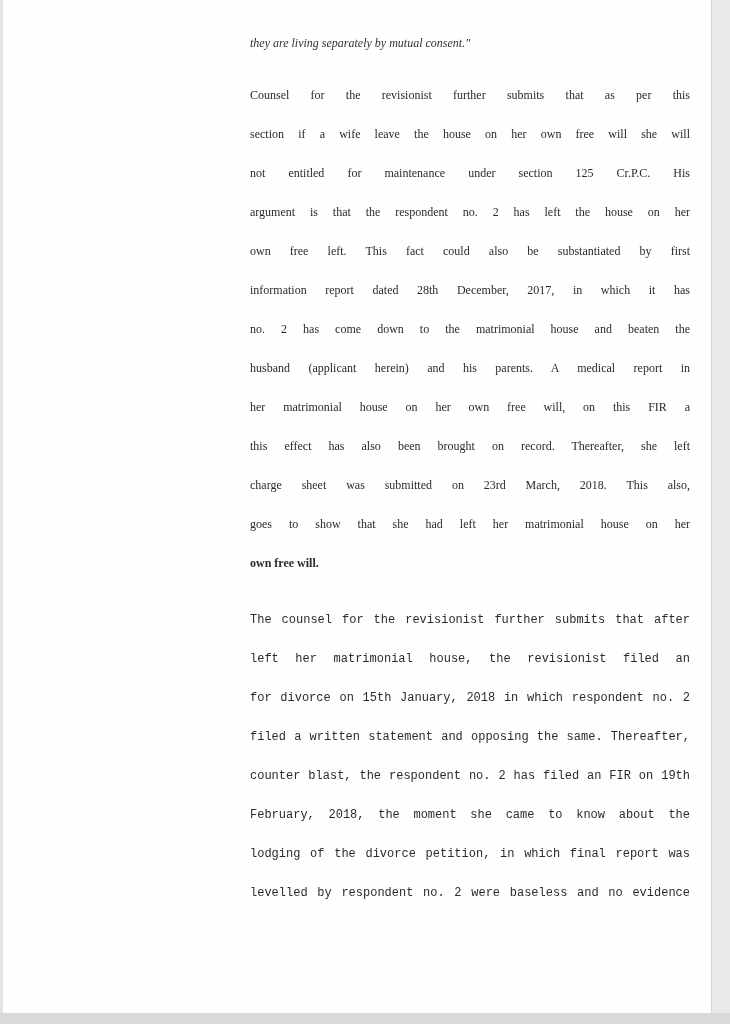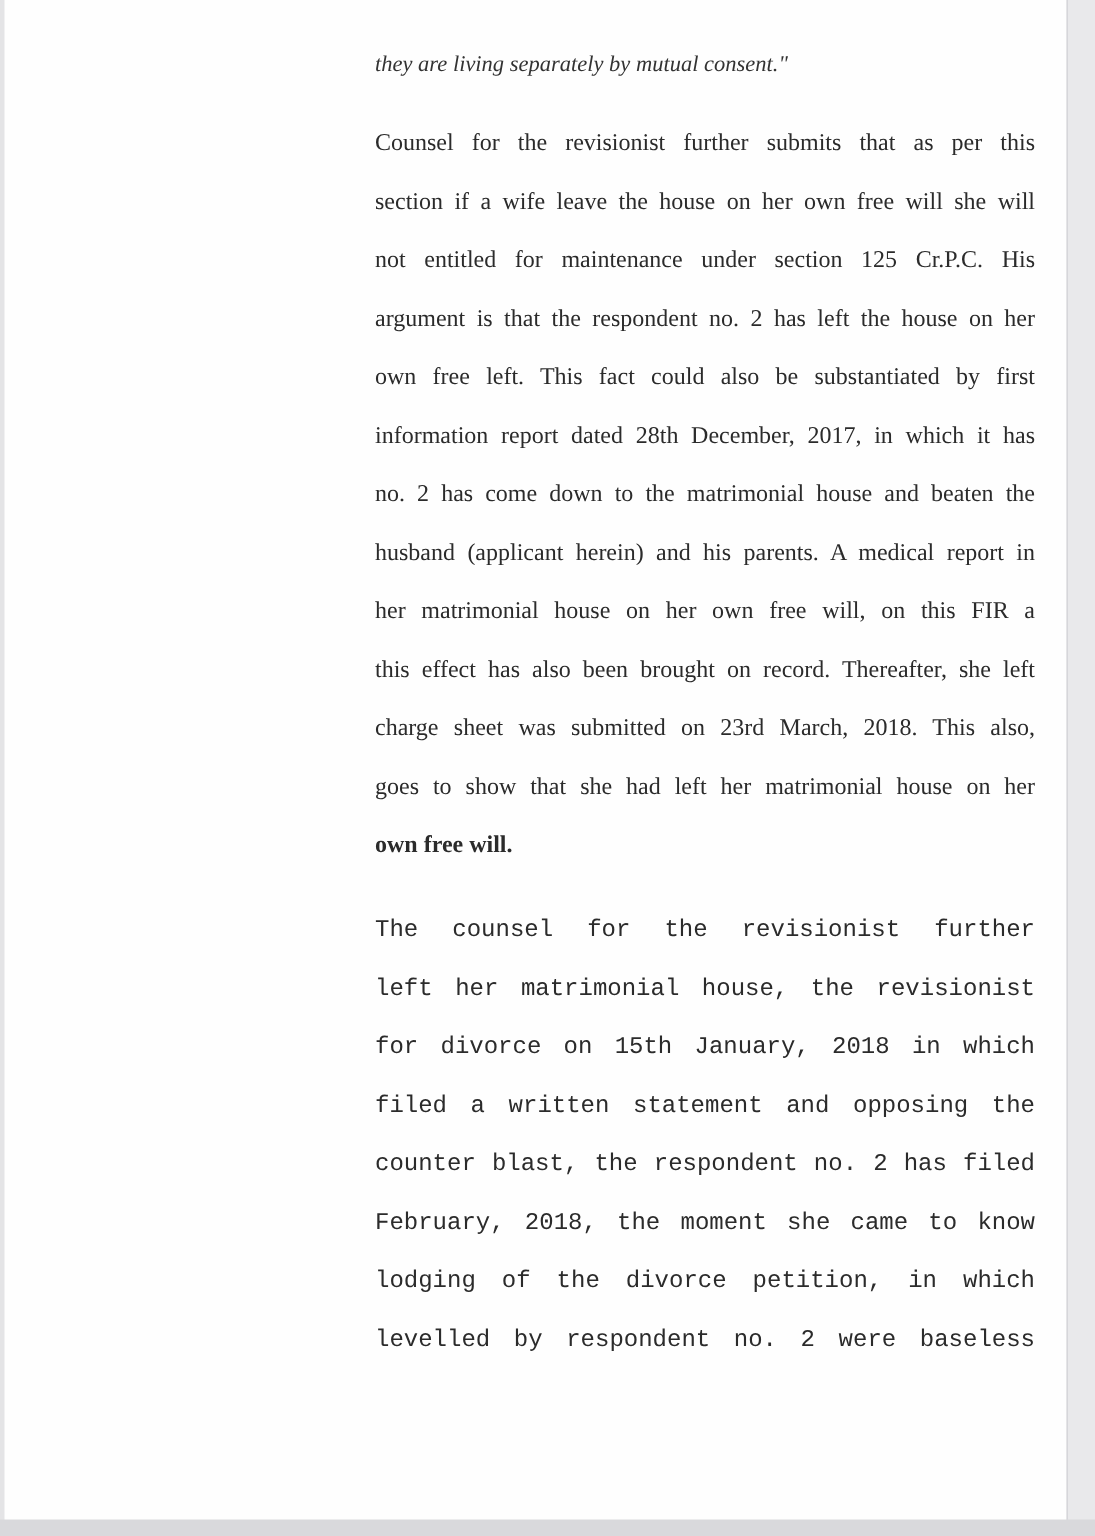--- a/index.html
+++ b/index.html
@@ -39,31 +39,31 @@
   }
   .content {
     position: absolute;
     left: 250px;
     top: 24px;
     width: 440px;
     color: #2b2b2b;
   }
   .quote-line {
     font-style: italic;
-    font-size: 15px;
+    font-size: 12px;
     line-height: 39px;
     height: 39px;
     white-space: nowrap;
     margin-bottom: 13px;
     color: #333333;
   }
   .paragraph { margin: 0; }
   .paragraph + .paragraph { margin-top: 18px; font-family: Liberation Mono, monospace; }
   .line {
-    font-size: 16px;
+    font-size: 12px;
     height: 39px;
     line-height: 39px;
     text-align: justify;
     text-align-last: justify;
     overflow: hidden;
   }
   .line.last {
     text-align: left;
     text-align-last: left;
     font-weight: bold;

